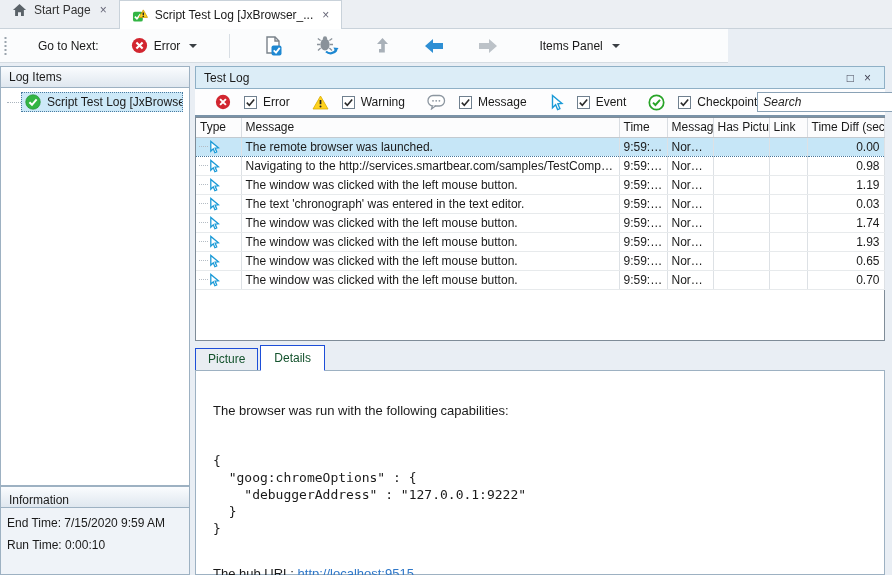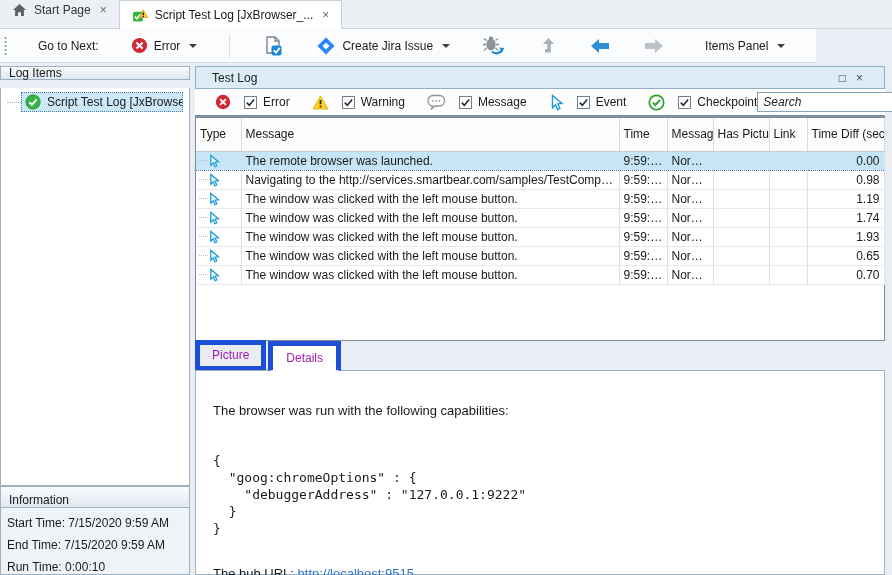--- a/index.html
+++ b/index.html
@@ -10,84 +10,84 @@
   
   .tabbar { position:absolute; left:0; top:0; width:892px; height:29px;
     background:#eceff3; border-bottom:1px solid #c9d2da; display:flex; align-items:flex-end; }
   .tab { height:36px; display:flex; align-items:center; gap:7px; padding:0 10px 0 12px;
     cursor:default; white-space:nowrap; }
   .tab.inactive { color:#333; }
   .tab.active { background:#fff; border:1px solid #c9d2da; border-bottom:none; height:29px; margin-bottom:-1px; }
   .tab .close { color:#667; font-size:12px; padding:0 2px; }
 
   
-  .toolbar { position:absolute; left:0; top:29px; width:816px; height:34px;
+  .toolbar { position:absolute; left:0; top:29px; width:728px; height:34px;
     background:#fbfcfd; border-bottom:1px solid #d5dce2; display:flex; align-items:center;gap:20px; }
   .grip { width:5px; height:22px; margin:0 6px 0 3px;
     background-image:radial-gradient(circle,#9aa4ad 1px,transparent 1.2px);
     background-size:4px 4px; background-position:center; }
   .tbtn { display:flex; align-items:center; gap:6px; padding:4px 6px; border-radius:2px; }
   .caret { width:0; height:0; border-left:4px solid transparent; border-right:4px solid transparent;
     border-top:4px solid #3a3f44; margin-left:3px; }
   .tsep { width:1px; height:24px; background:#d8dee4; margin:0 6px; }
   .tlabel { margin:0 6px 0 4px; }
 
   
   .panel-hdr { background:linear-gradient(#fafcfe,#dfe7ef); border:1px solid #9db1c2;
     font-size:12px; display:flex; align-items:center; padding:0 8px; }
 
   
-  .log-items-hdr { position:absolute; left:0; top:66px; width:190px; height:14px; }
+  .log-items-hdr { position:absolute; left:0; top:66px; width:190px; height:22px; }
   .log-items-body { position:absolute; left:0; top:88px; width:190px; height:398px;
     background:#fff; border:1px solid #9db1c2; border-top:none; }
   .tree-row { display:flex; align-items:center; height:20px; margin-top:4px; position:relative; }
   .tree-stub { width:14px; margin-left:6px; border-top:1px dotted #aab4bd; }
   .tree-sel { display:flex; align-items:center; gap:6px; background:#cde9f8;
     border:1px dotted #4a7ba0; padding:1px 4px 1px 3px; white-space:nowrap; overflow:hidden;
     max-width:162px; }
   .info-hdr { position:absolute; left:0; top:486px; width:190px; height:22px;align-items:flex-end; }
   .info-body { position:absolute; left:0; top:508px; width:190px; height:67px;
     background:#eff3f8; border:1px solid #9db1c2; border-top:none; padding:4px 6px; }
   .info-line { line-height:22px; white-space:nowrap; }
 
   
   .testlog-hdr { position:absolute; left:195px; top:66px; width:690px; height:23px;
-    background:#dcedf7; border:1px solid #8fb0c6; display:flex; align-items:center; padding:0 16px; }
+    background:#dcedf7; border:1px solid #8fb0c6; display:flex; align-items:center; padding:0 8px; }
   .testlog-hdr .spacer { flex:1; }
   .winbtn { font-size:12px; color:#445; padding:0 5px; }
 
   .filter-row { position:absolute; left:195px; top:89px; width:690px; height:28px;
     background:#fdfdfe; border-bottom:2px solid #7a93a8; display:flex; align-items:center; }
   .filter { display:flex; align-items:center; gap:6px; margin-left:22px; }
   .filter:first-child { margin-left:20px; }
   .cb { width:13px; height:13px; background:#fff; border:1px solid #70808f; position:relative; margin-left:7px; }
   .cb svg { position:absolute; left:0px; top:0px; }
   .search-wrap { margin-left:auto; margin-right:4px; position:relative; }
   .search-input { width:188px; height:20px; border:1px solid #8aa2b6; padding:0 20px 0 5px;
     font-family:"Liberation Sans",sans-serif; font-size:12px; background:#fff; }
   .search-input::placeholder { font-style:italic; color:#222; opacity:1; }
 
   
   .grid { position:absolute; left:195px; top:117px; width:690px; height:224px;
     background:#fff; border:1px solid #7f8c98; }
   table { border-collapse:collapse; width:688px; table-layout:fixed; }
-  th { font-weight:normal; text-align:left; padding:2px 4px; height:33px;
+  th { font-weight:normal; text-align:left; padding:2px 4px; height:19px;
     border-right:1px solid #d9dde2; border-bottom:1px solid #c3cad0; background:#fcfcfd;
     overflow:hidden; white-space:nowrap; }
   td { padding:0 4px; height:18px; border-right:1px solid #dde1e5; border-bottom:1px solid #e7eaec;
     overflow:hidden; white-space:nowrap; text-overflow:ellipsis; }
   td.c-type { padding:0; }
   .typecell { display:flex; align-items:center; height:18px; }
   .tree-dot { width:9px; margin-left:3px; border-top:1px dotted #b4bcc4; }
   td.num { text-align:right; }
   tr.sel td { background:#c6e6f7; border-top:1px dotted #44779c; border-bottom:1px dotted #44779c; }
 
   
   .dtabs { position:absolute; left:195px; top:347px; height:24px; display:flex; align-items:flex-end; }
-  .dtab { padding:3px 12px 4px; border:5px solid #1d4ed8; background:#e9edf2; margin-right:2px; color:#a21caf; }
+  .dtab { padding:3px 12px 4px; border:1px solid #1d4ed8; background:#e9edf2; margin-right:2px; color:#14532d; }
   .dtab.active { background:#fff; border-bottom:1px solid #fff; padding:5px 13px 5px; position:relative; z-index:2;margin-top:48px; }
   .details-body { position:absolute; left:195px; top:370px; width:690px; height:205px;
     background:#fff; border:1px solid #9db1c2; padding:32px 0 0 17px; font-size:13px; }
   .code { font-family:"DejaVu Sans Mono","Liberation Mono",monospace; font-size:13px;
     line-height:17px; white-space:pre; margin-top:34px; }
   .hub-line { margin-top:29px; }
   .hub-link { color:#2e77c8; text-decoration:underline; }
 
   svg { display:block; }
 </style>
@@ -135,30 +135,20 @@
   <div class="tsep"></div>
   <div class="tbtn">
     <span>
       <svg width="22" height="22" viewBox="0 0 22 22">
         <path d="M5 2 H13 L17 6 V18 H5 Z" fill="#fff" stroke="#7a828a" stroke-width="1.4"></path>
         <path d="M13 2 V6 H17" fill="none" stroke="#7a828a" stroke-width="1.4"></path>
         <rect x="9.5" y="10.5" width="10" height="10" rx="2" fill="#1e88d2"></rect>
         <path d="M11.7 15.3 L14 17.6 L17.7 12.9" stroke="#fff" stroke-width="1.8" fill="none"></path>
       </svg>
     </span>
-  </div>
-  <div class="tbtn">
-    <span>
-      <svg width="20" height="20" viewBox="0 0 20 20">
-        <path d="M10 1.5 L18.5 10 L10 18.5 L1.5 10 Z" fill="#2684ff"></path>
-        <path d="M10 6.5 L13.5 10 L10 13.5 L6.5 10 Z" fill="#fff"></path>
-      </svg>
-    </span>
-    <span>Create Jira Issue</span>
-    <span class="caret"></span>
   </div>
   <div class="tbtn">
     <span>
       <svg width="25" height="22" viewBox="0 0 25 22">
         <ellipse cx="9" cy="9.5" rx="4.6" ry="6" fill="#8a929a"></ellipse>
         <circle cx="9" cy="3.4" r="2.1" fill="#8a929a"></circle>
         <path d="M4.6 5.5 L1.8 3.5 M4.2 9.5 H1 M4.6 13 L2 15.5 M13.4 5.5 L16.2 3.5 M13.8 9.5 H17 M13.4 13 L16 15.5" stroke="#8a929a" stroke-width="1.3"></path>
         <path d="M10 16.5 C13.5 19.5 18 18.5 20.5 15" stroke="#1e88d2" stroke-width="2.2" fill="none"></path>
         <path d="M17.5 12.5 L22.5 13 L19.5 17.5 Z" fill="#1e88d2"></path>
       </svg>
@@ -206,21 +196,20 @@
       </span>
       <span>Script Test Log [JxBrowser...</span>
     </div>
   </div>
 </div>
 
 <div class="panel-hdr info-hdr">
   <span>Information</span>
 </div>
 <div class="info-body">
-  <div class="info-line">Start Time: 7/15/2020 9:59 AM</div>
   <div class="info-line">End Time: 7/15/2020 9:59 AM</div>
   <div class="info-line">Run Time: 0:00:10</div>
 </div>
 
 <div class="testlog-hdr">
   <span>Test Log</span>
   <span class="spacer"></span>
   <span class="winbtn">□</span>
   <span class="winbtn">×</span>
 </div>
@@ -386,20 +375,38 @@
       <td class="c-type">
             <div class="typecell">
               <span class="tree-dot"></span>
               <span>
                 <svg width="12" height="14" viewBox="0 0 15 17">
                   <path d="M3.5 1.5 V13.8 L6.6 10.8 L8.6 15.6 L10.9 14.6 L8.9 9.9 L13 9.5 Z" fill="#fff" stroke="#1a9ad7" stroke-width="1.6"></path>
                 </svg>
               </span>
             </div>
           </td>
+      <td>The text 'chronograph' was entered in the text editor.</td>
+      <td>9:59:42</td>
+      <td>Normal</td>
+      <td></td>
+      <td></td>
+      <td class="num">0.03</td>
+    </tr>
+    <tr>
+      <td class="c-type">
+            <div class="typecell">
+              <span class="tree-dot"></span>
+              <span>
+                <svg width="12" height="14" viewBox="0 0 15 17">
+                  <path d="M3.5 1.5 V13.8 L6.6 10.8 L8.6 15.6 L10.9 14.6 L8.9 9.9 L13 9.5 Z" fill="#fff" stroke="#1a9ad7" stroke-width="1.6"></path>
+                </svg>
+              </span>
+            </div>
+          </td>
       <td>The window was clicked with the left mouse button.</td>
       <td>9:59:44</td>
       <td>Normal</td>
       <td></td>
       <td></td>
       <td class="num">1.74</td>
     </tr>
     <tr>
       <td class="c-type">
             <div class="typecell">

